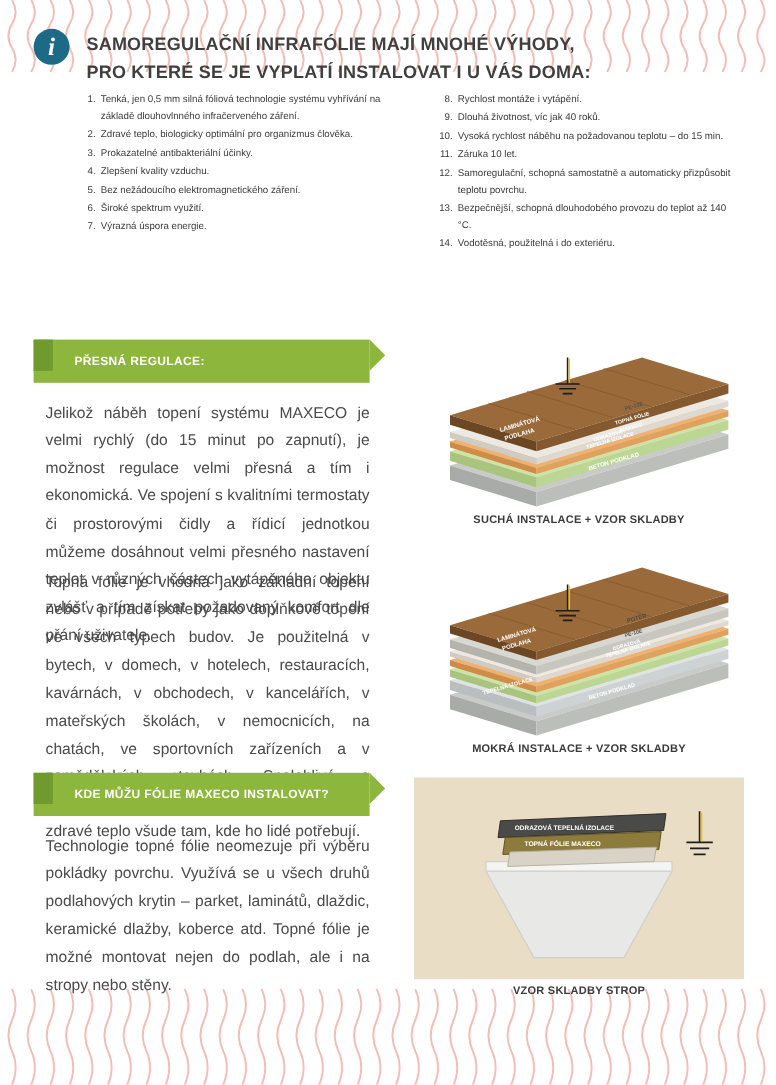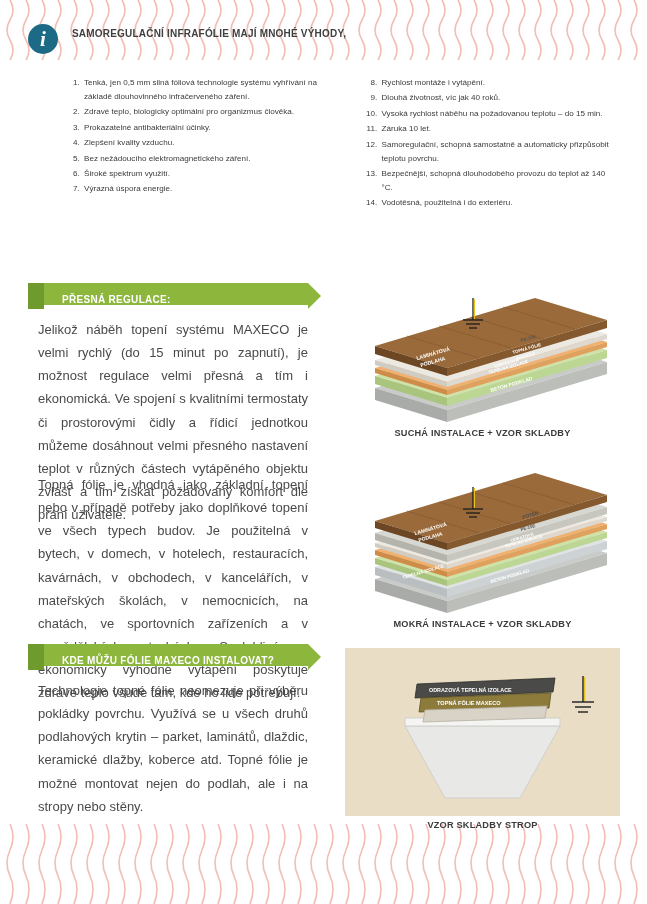--- a/index.html
+++ b/index.html
@@ -32,21 +32,21 @@
     width:30px;height:30px;border-radius:50%;
     background:#1c6a86;
     color:#ffffff;
     font-family:"Liberation Serif", serif;
     font-size:21px;font-weight:bold;font-style:italic;
     display:flex;align-items:center;justify-content:center;
     flex:0 0 auto;
     line-height:1;
   }
   .header-text{
-    font-size:10px;
+    font-size:15px;
     font-weight:bold;
     letter-spacing:.2px;
     color:#3f3f3f;
     line-height:1.55;
     padding-top:2px;
   }
 
   
   .benefits{
     position:absolute;top:76px;left:62px;right:30px;
@@ -72,22 +72,22 @@
     width:280px;
     z-index:2;
   }
   .sec1{top:283px;}
   .sec2{top:460px;}
   .sec3{top:644px;}
 
   .sec-banner{
     position:relative;
     background:#8cb63c;
-    height:22px;
-    display:flex;align-items:flex-end;
+    height:36px;
+    display:flex;align-items:center;
     padding-left:34px;
     color:#ffffff;
     font-size:10px;
     font-weight:bold;
     letter-spacing:.3px;
   }
   .sec-banner::before{
     content:"";
     position:absolute;left:0;top:0;
     width:16px;height:26px;
@@ -231,20 +231,21 @@
     <path d="M602 0 q6 13 0 26 q-6 13 0 26 q6 13 0 28"></path>
     <path d="M618 0 q6 13 0 26 q-6 13 0 26 q6 13 0 28"></path>
     <path d="M634 0 q6 13 0 26 q-6 13 0 26 q6 13 0 28"></path>
   </g>
 </svg>
 
 <div class="header">
   <div class="info-badge">i</div>
   <div class="header-text">
     <div>SAMOREGULAČNÍ INFRAFÓLIE MAJÍ MNOHÉ VÝHODY,</div>
+    <div>PRO KTERÉ SE JE VYPLATÍ INSTALOVAT I U VÁS DOMA:</div>
   </div>
 </div>
 
 <div class="benefits">
   <div class="benefits-col">
     <ol start="1">
       <li>Tenká, jen 0,5 mm silná fóliová technologie systému vyhřívání na základě dlouhovlnného infračerveného záření.</li>
       <li>Zdravé teplo, biologicky optimální pro organizmus člověka.</li>
       <li>Prokazatelné antibakteriální účinky.</li>
       <li>Zlepšení kvality vzduchu.</li>

